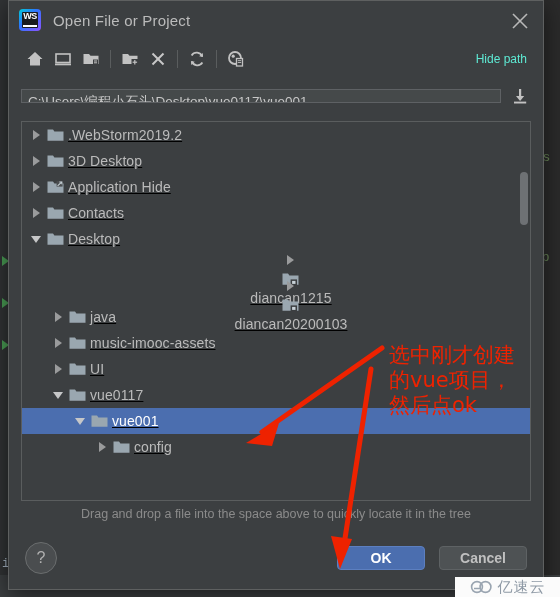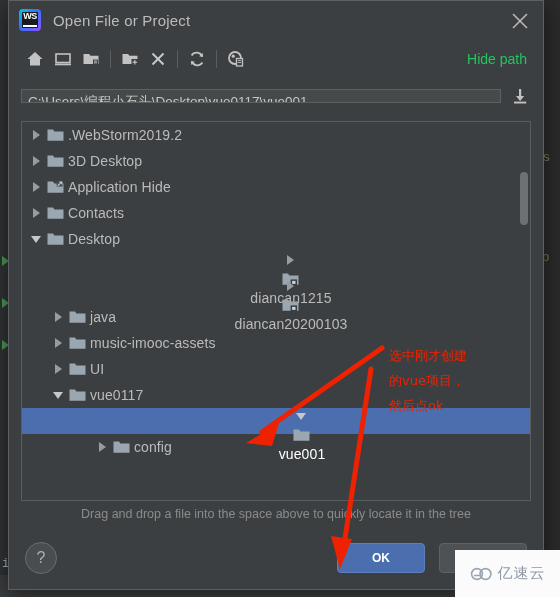--- a/index.html
+++ b/index.html
@@ -37,36 +37,36 @@
   #ws-logo .bar{position:absolute;left:4px;right:4px;bottom:4px;height:2px;background:#fff;}
   #dialog-title{margin-left:12px;color:#bbbbbb;font-size:15px;letter-spacing:.2px;}
   #close-btn{position:absolute;right:12px;top:9px;width:22px;height:22px;cursor:pointer;}
   #close-btn svg{display:block;}
 
   
   #toolbar{height:40px;flex:0 0 40px;display:flex;align-items:center;padding:0 12px;position:relative;}
   .tbtn{width:28px;height:26px;display:flex;align-items:center;justify-content:center;cursor:pointer;border-radius:3px;}
   .tsep{width:1px;height:18px;background:#5a5d5e;margin:0 5px;}
   #hide-path{position:absolute;right:16px;top:50%;transform:translateY(-50%);
-    color:#22c55e;font-size:14px;cursor:pointer;}
+    color:#5eead4;font-size:12px;cursor:pointer;}
 
   
   #pathrow{flex:0 0 34px;display:flex;align-items:center;padding:0 12px 0 12px;gap:8px;}
   #path-input{
     flex:1;height:14px;background:#45494a;border:1px solid #5e6164;color:#c8c8c8;
     font-size:13.5px;padding:0 6px;box-sizing:border-box;line-height:24px;
     white-space:nowrap;overflow:hidden;
     font-family:"Liberation Sans","DejaVu Sans",sans-serif;
   }
   #path-download{width:22px;height:22px;display:flex;align-items:center;justify-content:center;cursor:pointer;flex:0 0 22px;}
 
   
   #treewrap{margin:8px 12px 0 12px;flex:1 1 auto;border:1px solid #5a5d5e;background:#3c3f41;position:relative;overflow:hidden;}
   #tree{position:absolute;inset:0;overflow:hidden;}
-  .row{height:26px;display:flex;align-items:center;white-space:nowrap;cursor:pointer;box-sizing:border-box;}
+  .row{height:26px;display:flex;align-items:center;white-space:nowrap;cursor:pointer;box-sizing:border-box;text-decoration:underline;}
   .row.sel{background:#4b6eaf;}
   .arrow{width:16px;height:26px;flex:0 0 16px;display:flex;align-items:center;justify-content:center;}
   .arrow i{display:block;width:0;height:0;}
   .arrow.closed i{border-left:7px solid #9a9b9c;border-top:5px solid transparent;border-bottom:5px solid transparent;}
   .arrow.open i{border-top:7px solid #c6c7c8;border-left:5px solid transparent;border-right:5px solid transparent;}
   .fico{width:22px;height:26px;flex:0 0 22px;display:flex;align-items:center;justify-content:center;}
   .label{color:#bbbbbb;font-size:14px;padding-left:2px;letter-spacing:.1px;}
   .row.sel .label{color:#ffffff;}
 
   
@@ -74,30 +74,30 @@
   #vthumb{position:absolute;left:1px;width:8px;background:#6e7174;border-radius:4px;}
 
   
   #hint{flex:0 0 26px;display:flex;align-items:center;justify-content:center;color:#8b8b8b;font-size:12.5px;}
 
   
   #btnbar{flex:0 0 62px;display:flex;align-items:center;padding:0 16px;position:relative;}
   #help-btn{width:30px;height:30px;border-radius:50%;border:1px solid #6a6d6e;background:#4a4d4f;
     color:#b0b0b0;font-size:16px;display:flex;align-items:center;justify-content:center;cursor:pointer;}
   #btnright{position:absolute;right:16px;top:50%;transform:translateY(-50%);display:flex;gap:14px;}
-  .dbtn{min-width:88px;height:30px;border-radius:4px;font-size:12px;font-weight:bold;
+  .dbtn{min-width:88px;height:24px;border-radius:4px;font-size:14px;font-weight:bold;
     display:flex;align-items:center;justify-content:center;cursor:pointer;box-sizing:border-box;}
   #ok-btn{background:#4b6eaf;color:#ffffff;border:1px solid #5c7fc0;}
   #cancel-btn{background:#4e5254;color:#c0c0c0;border:1px solid #5e6264;}
 
   
   #anno{position:absolute;inset:0;pointer-events:none;}
-  #anno-text{position:absolute;left:389px;top:343px;color:#ee2200;font-size:13px;line-height:25px;
+  #anno-text{position:absolute;left:389px;top:343px;color:#ee2200;font-size:21px;line-height:25px;
     font-family:"DejaVu Sans","Liberation Sans",sans-serif;font-weight:500;white-space:pre;}
-  #watermark{position:absolute;right:0;bottom:0;width:105px;height:47px;background:#fbfbfb;
+  #watermark{position:absolute;right:0;bottom:0;width:105px;height:20px;background:#fbfbfb;
     display:flex;align-items:center;justify-content:center;gap:4px;}
   #watermark .wmtext{color:#8f9aa6;font-size:15px;font-family:"DejaVu Sans","Liberation Sans",sans-serif;letter-spacing:1px;}
 </style>
 </head>
 <body>
 
 <div id="bg">
   <div id="bg-gutter">
     <div class="bg-marker" style="top:256px;"></div>
     <div class="bg-marker" style="top:298px;"></div>
@@ -318,21 +318,21 @@
           <div class="arrow open">
             <i></i>
           </div>
           <div class="fico">
             <svg width="17" height="14" viewBox="0 0 17 14">
               <path d="M0.5 1.5 H6 L7.4 3.4 H16.5 V12.8 H0.5 Z" fill="#9aa7b0"></path>
             </svg>
           </div>
           <div class="label">vue0117</div>
         </div>
-        <div class="row sel" style="padding-left: 50px; flex-direction: column;">
+        <div class="row sel" style="padding-left: 50px;">
           <div class="arrow open">
             <i></i>
           </div>
           <div class="fico">
             <svg width="17" height="14" viewBox="0 0 17 14">
               <path d="M0.5 1.5 H6 L7.4 3.4 H16.5 V12.8 H0.5 Z" fill="#9aa7b0"></path>
             </svg>
           </div>
           <div class="label">vue001</div>
         </div>

